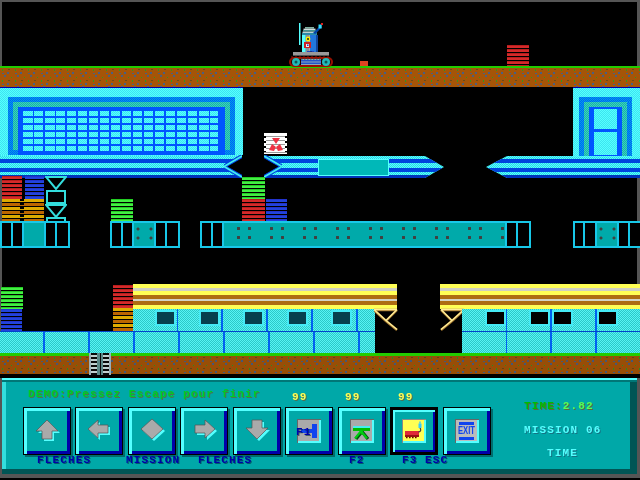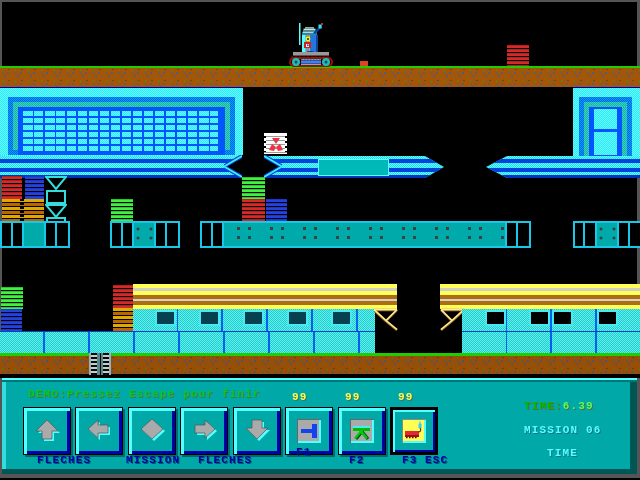--- a/index.html
+++ b/index.html
@@ -264,21 +264,21 @@
 <div class="a" style="left:2px;top:469px;width:635px;height:5px;background:#005555"></div>
 
 <div class="a txt" style="left:28px;top:390px;color:#00cc22;text-shadow:1px 1px 0 rgba(150,60,0,.5)">DEMO:Pressez Escape pour finir</div>
 
 <div class="a txt" style="left:292px;top:393px;color:#ffff55;text-shadow:1px 1px 0 rgba(150,60,0,.55)">99</div>
 
 <div class="a txt" style="left:345px;top:393px;color:#ffff55;text-shadow:1px 1px 0 rgba(150,60,0,.55)">99</div>
 
 <div class="a txt" style="left:398px;top:393px;color:#ffff55;text-shadow:1px 1px 0 rgba(150,60,0,.55)">99</div>
 
-<div class="a txt" style="left:524px;top:402px;color:#00bb00;text-shadow:1px 1px 0 rgba(150,60,0,.6)">TIME:<span style="color:#55ff55">6.39</span></div>
+<div class="a txt" style="left:524px;top:402px;color:#00bb00;text-shadow:1px 1px 0 rgba(150,60,0,.6)">TIME:<span style="color:#55ff55">2.82</span></div>
 
 <div class="a txt" style="left:524px;top:426px;color:#55ffff;text-shadow:1px 1px 0 rgba(40,70,100,.55)">MISSION 06</div>
 
 <div class="a txt" style="left:547px;top:449px;color:#55ffff;text-shadow:1px 1px 0 rgba(40,70,100,.55)">TIME</div>
 
 <div class="btn" style="left:23px;top:407px">
 <svg class="a" style="left:10px;top:10px" width="26" height="24" viewBox="0 0 26 24">
 <polygon points="13,2 24,13 18,13 18,21 8,21 8,13 2,13" fill="#55ffff" transform="translate(2,2)"></polygon>
 <polygon points="13,2 24,13 18,13 18,21 8,21 8,13 2,13" fill="#aaaaaa" stroke="#555" stroke-width="0.7"></polygon>
 </svg>
@@ -339,27 +339,36 @@
 <rect x="3" y="12" width="14" height="5" fill="#e02838"></rect>
 <rect x="3" y="16" width="14" height="2" fill="#991111"></rect>
 <path d="M4 18 h1.6 v1.3 h-1.6 z M7 18 h1.6 v1.3 h-1.6 z M10 18 h1.6 v1.3 h-1.6 z M13 18 h1.6 v1.3 h-1.6 z" fill="#660000"></path>
 <path d="M16.5 13 q3.5 -0.5 1.5 -4.5" stroke="#444" stroke-width="1.3" fill="none"></path>
 <rect x="16.5" y="4.5" width="3" height="4.5" fill="#33ccff"></rect>
 <rect x="17.3" y="2.5" width="1.4" height="2" fill="#33ccff"></rect>
 </svg>
       </div>
     </div>
 
+<div class="btn" style="left:443px;top:407px">
+      <div class="pad" style="background:#bbbbbb">
+<svg class="a" style="left:0;top:0" width="24" height="24" viewBox="0 0 24 24">
+<rect x="4" y="3" width="15" height="3" fill="#1144ee"></rect>
+<rect x="4" y="18" width="15" height="3" fill="#1144ee"></rect>
+<text x="3" y="14.5" font-family="Liberation Sans,sans-serif" font-size="10" font-weight="bold" fill="#1144ee" textLength="17" lengthAdjust="spacingAndGlyphs">EXIT</text>
+</svg>
+      </div>
+    </div>
 
 <div class="a txt navy" style="left:37px;top:456px">FLECHES</div>
 
 <div class="a txt navy" style="left:126px;top:456px">MISSION</div>
 
 <div class="a txt navy" style="left:198px;top:456px">FLECHES</div>
 
-<div class="a txt navy" style="left:296px;top:448px">F1</div>
+<div class="a txt navy" style="left:296px;top:428px">F1</div>
 
 <div class="a txt navy" style="left:349px;top:456px">F2</div>
 
 <div class="a txt navy" style="left:402px;top:456px">F3</div>
 
 <div class="a txt navy" style="left:425px;top:456px">ESC</div>
 </div>
 
 </body></html>

